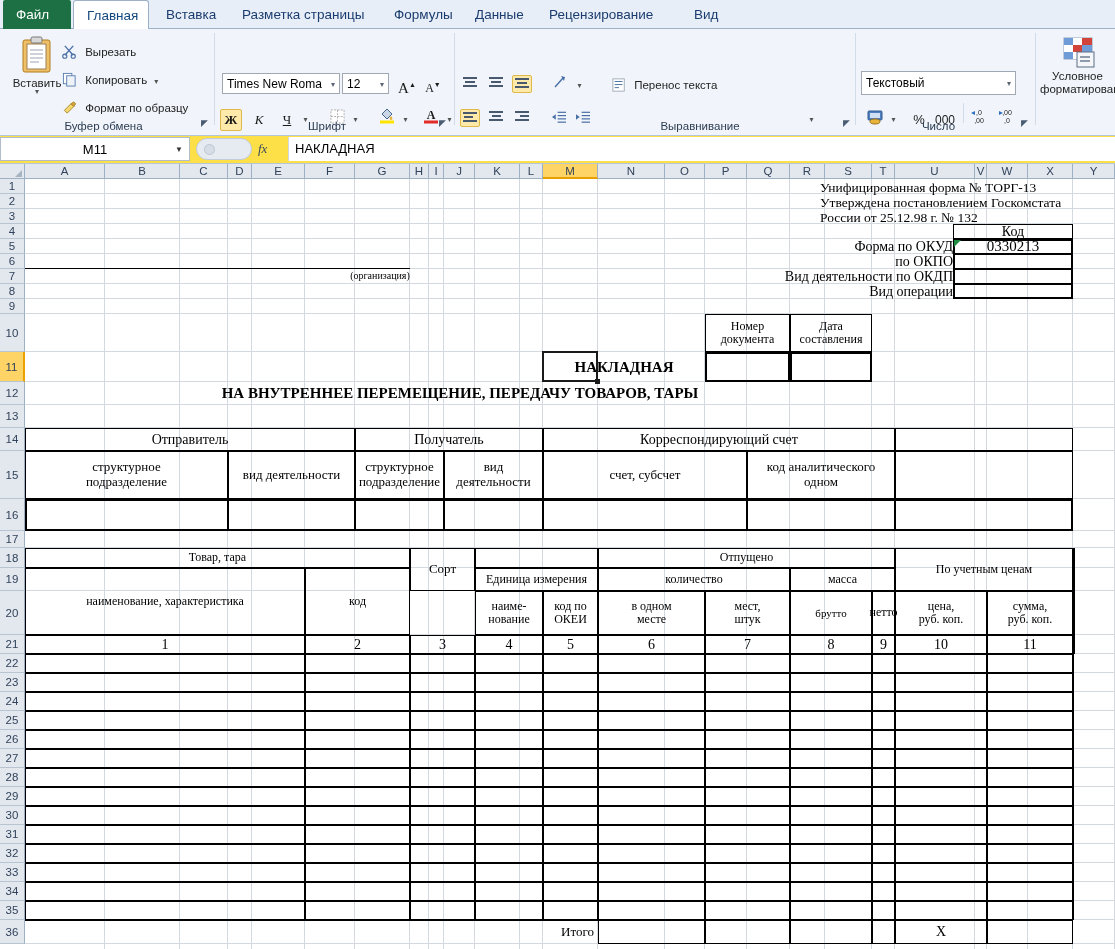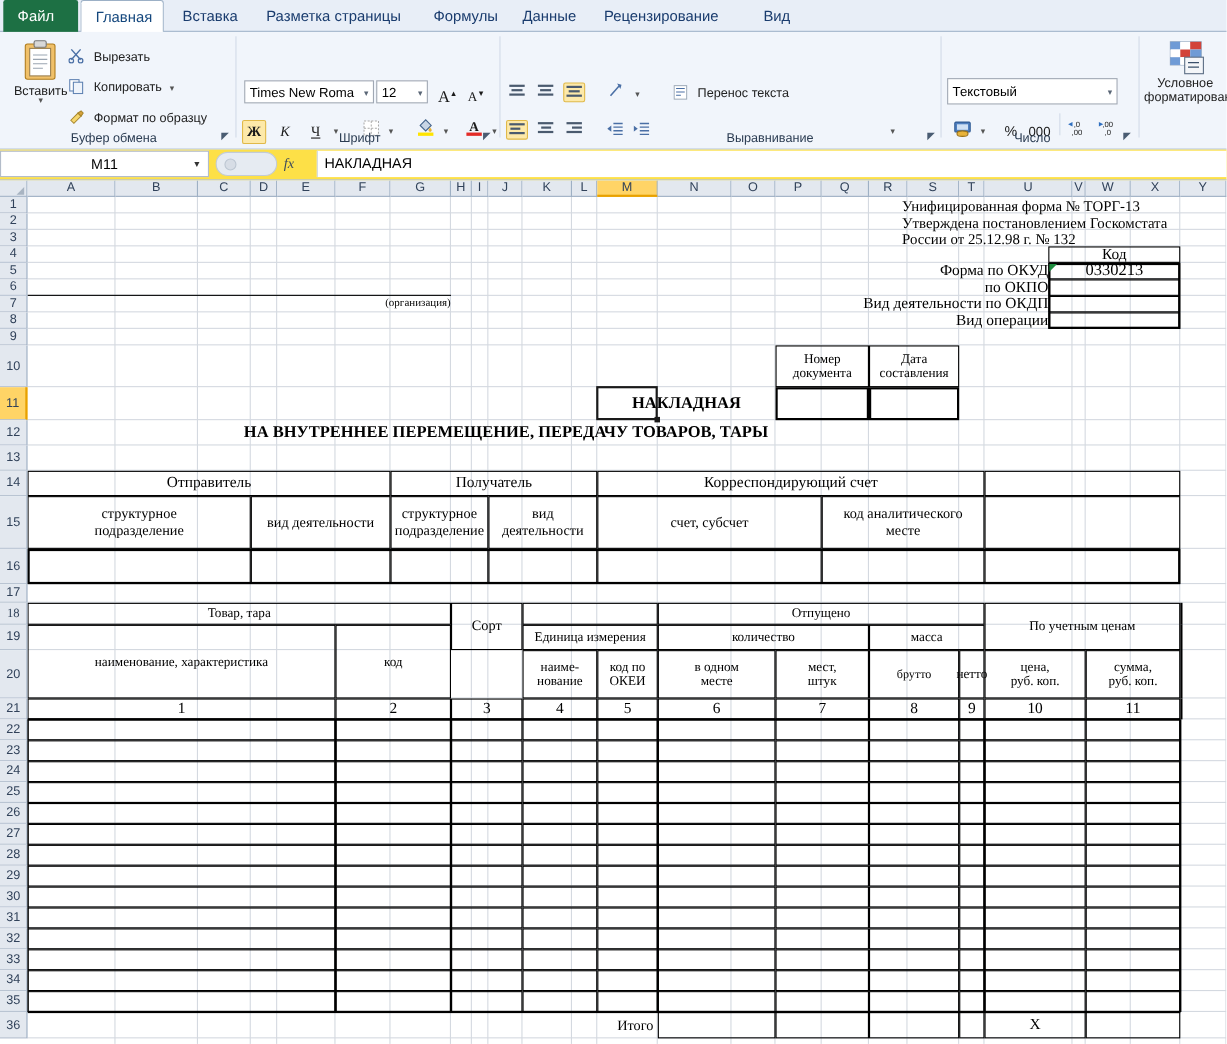--- a/index.html
+++ b/index.html
@@ -506,21 +506,21 @@
       <div class="rowhdr" style="top: 120px; height: 15px; line-height: 15px;">8</div>
       <div class="rowhdr" style="top: 135px; height: 15px; line-height: 15px;">9</div>
       <div class="rowhdr" style="top: 150px; height: 38px; line-height: 38px;">10</div>
       <div class="rowhdr sel" style="top: 188px; height: 30px; line-height: 30px;">11</div>
       <div class="rowhdr" style="top: 218px; height: 23px; line-height: 23px;">12</div>
       <div class="rowhdr" style="top: 241px; height: 23px; line-height: 23px;">13</div>
       <div class="rowhdr" style="top: 264px; height: 23px; line-height: 23px;">14</div>
       <div class="rowhdr" style="top: 287px; height: 48px; line-height: 48px;">15</div>
       <div class="rowhdr" style="top: 335px; height: 32px; line-height: 32px;">16</div>
       <div class="rowhdr" style="top: 367px; height: 17px; line-height: 17px;">17</div>
-      <div class="rowhdr" style="top: 384px; height: 20px; line-height: 20px; font-family: Liberation Serif, serif;">18</div>
+      <div class="rowhdr" style="top: 384px; height: 20px; line-height: 20px;">18</div>
       <div class="rowhdr" style="top: 404px; height: 23px; line-height: 23px;">19</div>
       <div class="rowhdr" style="top: 427px; height: 44px; line-height: 44px;">20</div>
       <div class="rowhdr" style="top: 471px; height: 19px; line-height: 19px;">21</div>
       <div class="rowhdr" style="top: 490px; height: 19px; line-height: 19px;">22</div>
       <div class="rowhdr" style="top: 509px; height: 19px; line-height: 19px;">23</div>
       <div class="rowhdr" style="top: 528px; height: 19px; line-height: 19px;">24</div>
       <div class="rowhdr" style="top: 547px; height: 19px; line-height: 19px;">25</div>
       <div class="rowhdr" style="top: 566px; height: 19px; line-height: 19px;">26</div>
       <div class="rowhdr" style="top: 585px; height: 19px; line-height: 19px;">27</div>
       <div class="rowhdr" style="top: 604px; height: 19px; line-height: 19px;">28</div>
@@ -629,21 +629,21 @@
         <div class="dcell b ctr vc" style="left: 518px; top: 249px; width: 352px; height: 23px; font-size: 14px;">Корреспондирующий счет</div>
         <div class="dcell b" style="left: 870px; top: 249px; width: 178px; height: 23px;"></div>
         <div class="dcell b ctr vc" style="left: 0px; top: 272px; width: 203px; height: 48px; font-size: 13px;">структурное
 подразделение</div>
         <div class="dcell b ctr vc" style="left: 203px; top: 272px; width: 127px; height: 48px; font-size: 13px;">вид деятельности</div>
         <div class="dcell b ctr vc" style="left: 330px; top: 272px; width: 89px; height: 48px; font-size: 13px;">структурное
 подразделение</div>
         <div class="dcell b ctr vc" style="left: 419px; top: 272px; width: 99px; height: 48px; font-size: 13px;">вид деятельности</div>
         <div class="dcell b ctr vc" style="left: 518px; top: 272px; width: 204px; height: 48px; font-size: 13px;">счет, субсчет</div>
         <div class="dcell b ctr vc" style="left: 722px; top: 272px; width: 148px; height: 48px; font-size: 13px;">код аналитического
-месте</div>
+одном</div>
         <div class="dcell b" style="left: 870px; top: 272px; width: 178px; height: 48px;"></div>
         <div class="dcell b ctr vc" style="left: 0px; top: 320px; width: 203px; height: 32px; font-size: 13px;"></div>
         <div class="dcell b ctr vc" style="left: 203px; top: 320px; width: 127px; height: 32px; font-size: 13px;"></div>
         <div class="dcell b ctr vc" style="left: 330px; top: 320px; width: 89px; height: 32px; font-size: 13px;"></div>
         <div class="dcell b ctr vc" style="left: 419px; top: 320px; width: 99px; height: 32px; font-size: 13px;"></div>
         <div class="dcell b ctr vc" style="left: 518px; top: 320px; width: 204px; height: 32px; font-size: 13px;"></div>
         <div class="dcell b ctr vc" style="left: 722px; top: 320px; width: 148px; height: 32px; font-size: 13px;"></div>
         <div class="dcell b ctr vc" style="left: 870px; top: 320px; width: 178px; height: 32px; font-size: 13px;"></div>
         <div class="dcell bold2" style="left: 0px; top: 320px; width: 1048px; height: 32px; z-index: 6; pointer-events: none;"></div>
         <div class="dcell b ctr vc" style="left: 0px; top: 369px; width: 385px; height: 20px; font-size: 12px;">Товар, тара</div>

